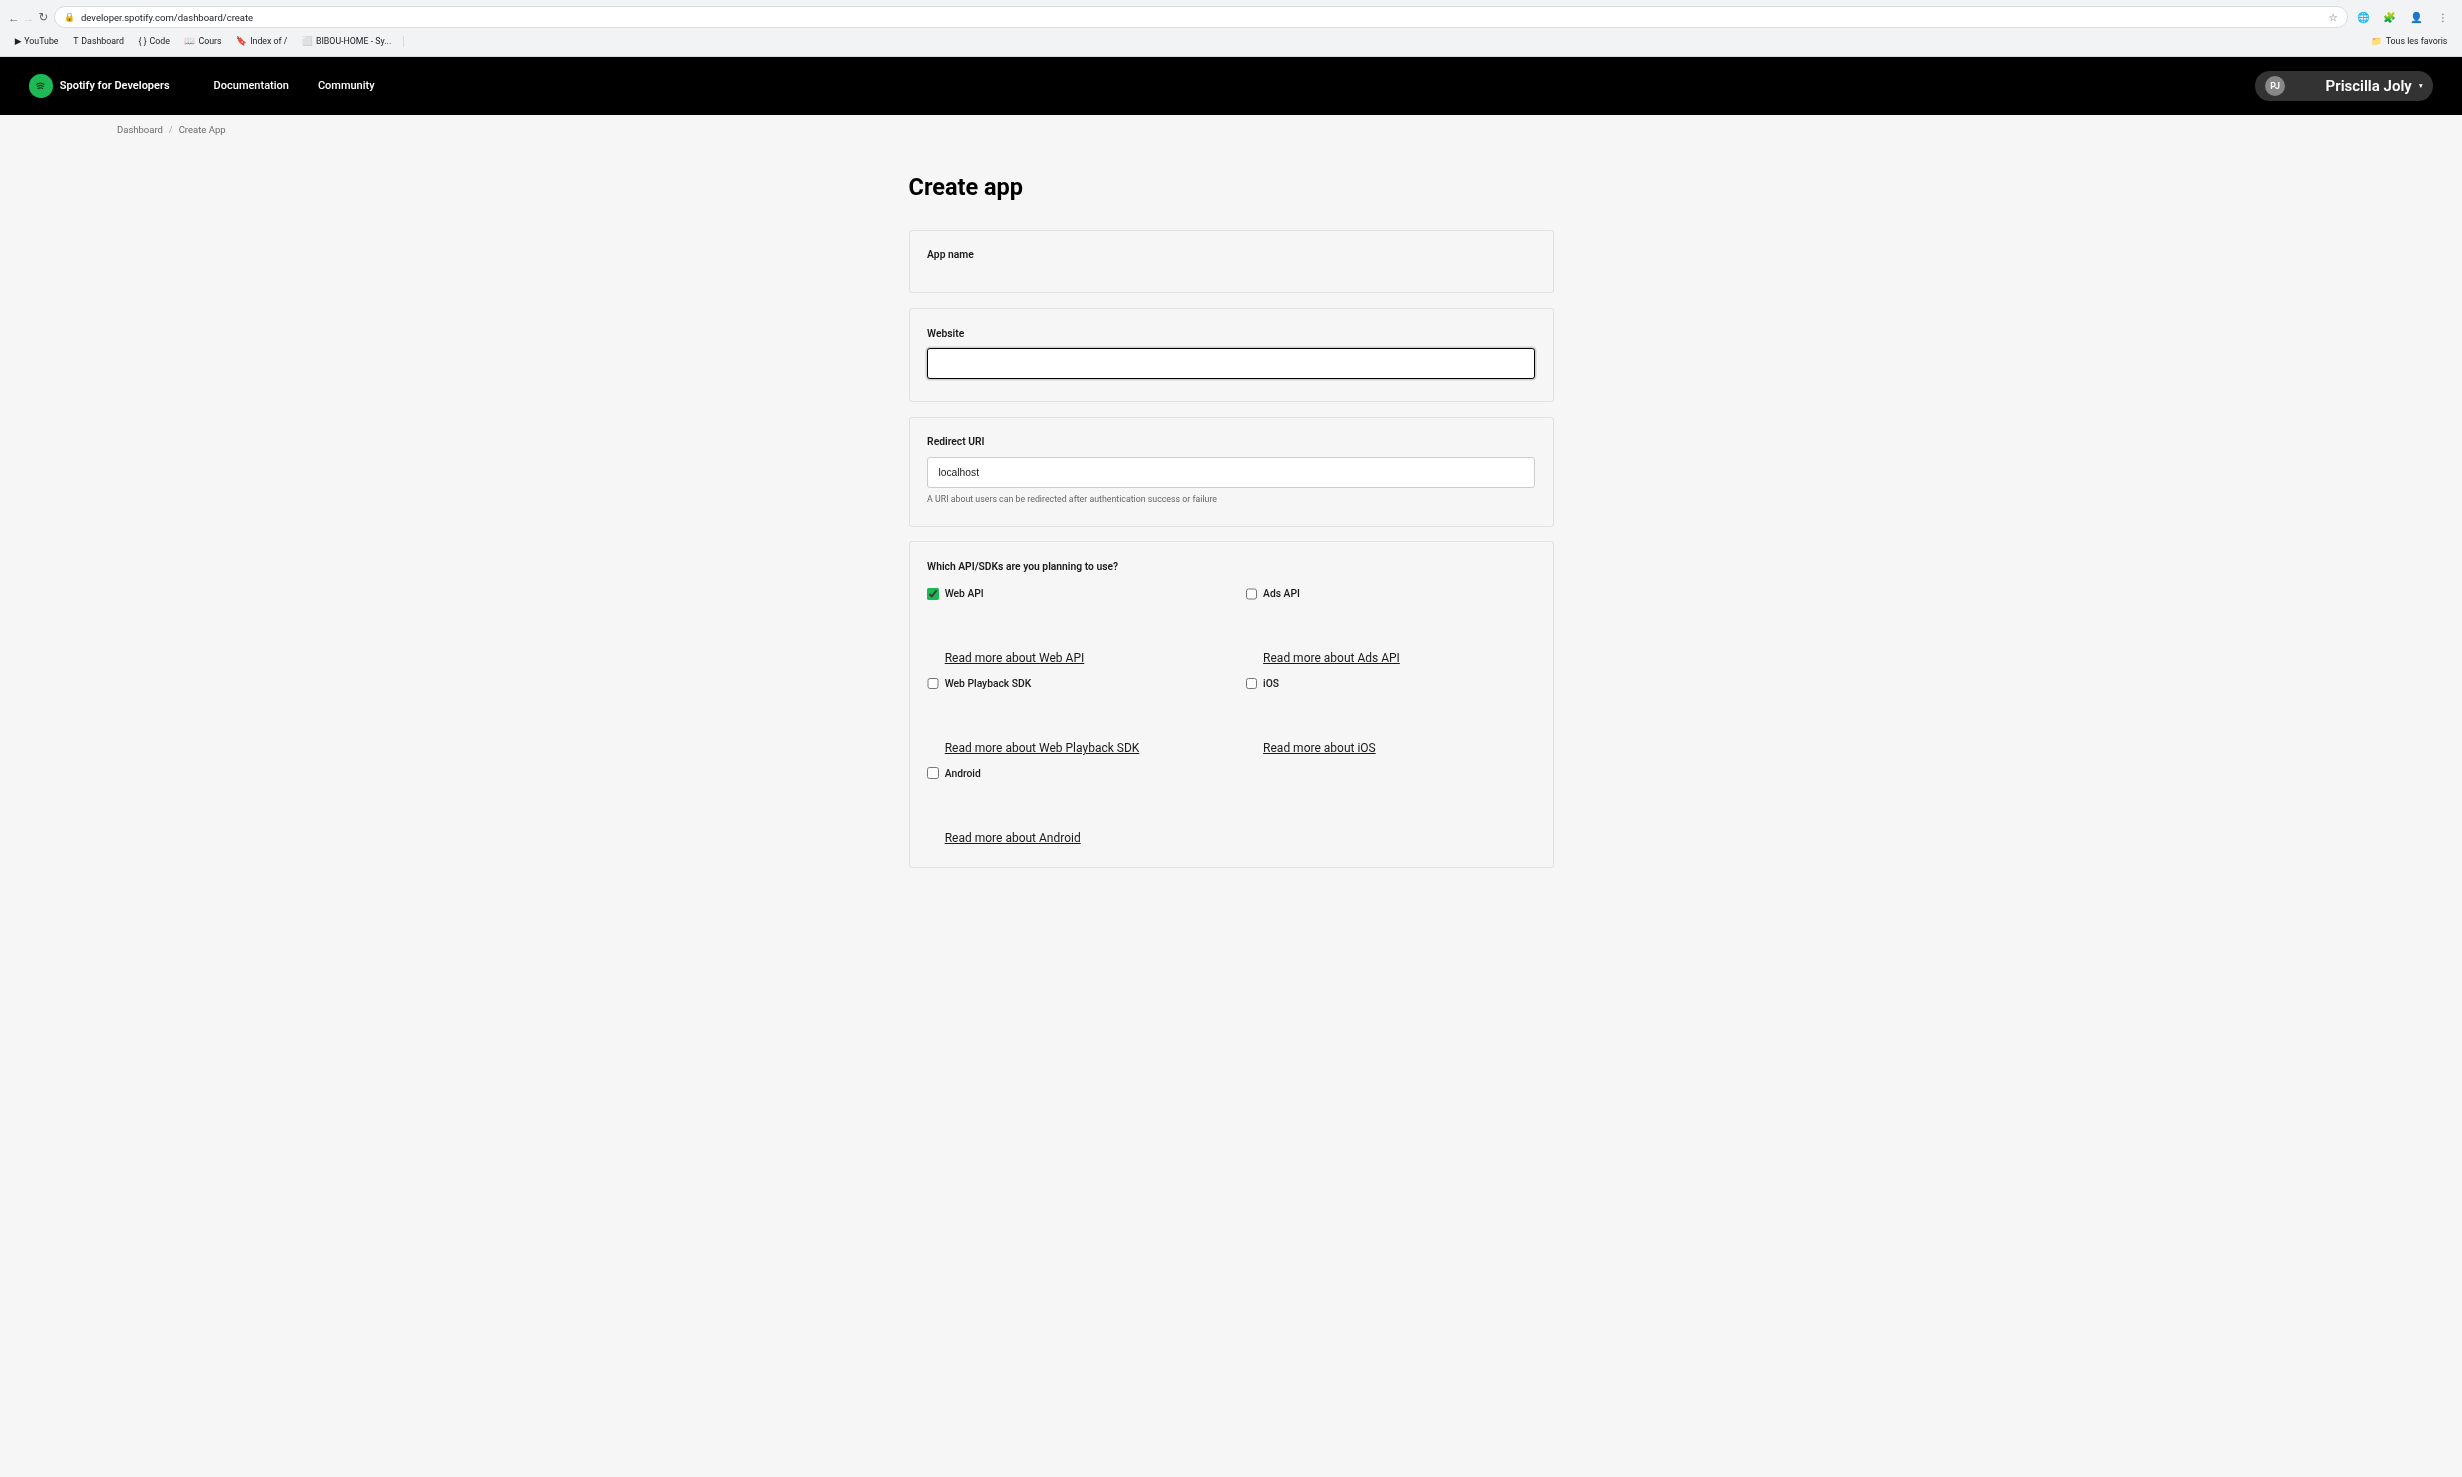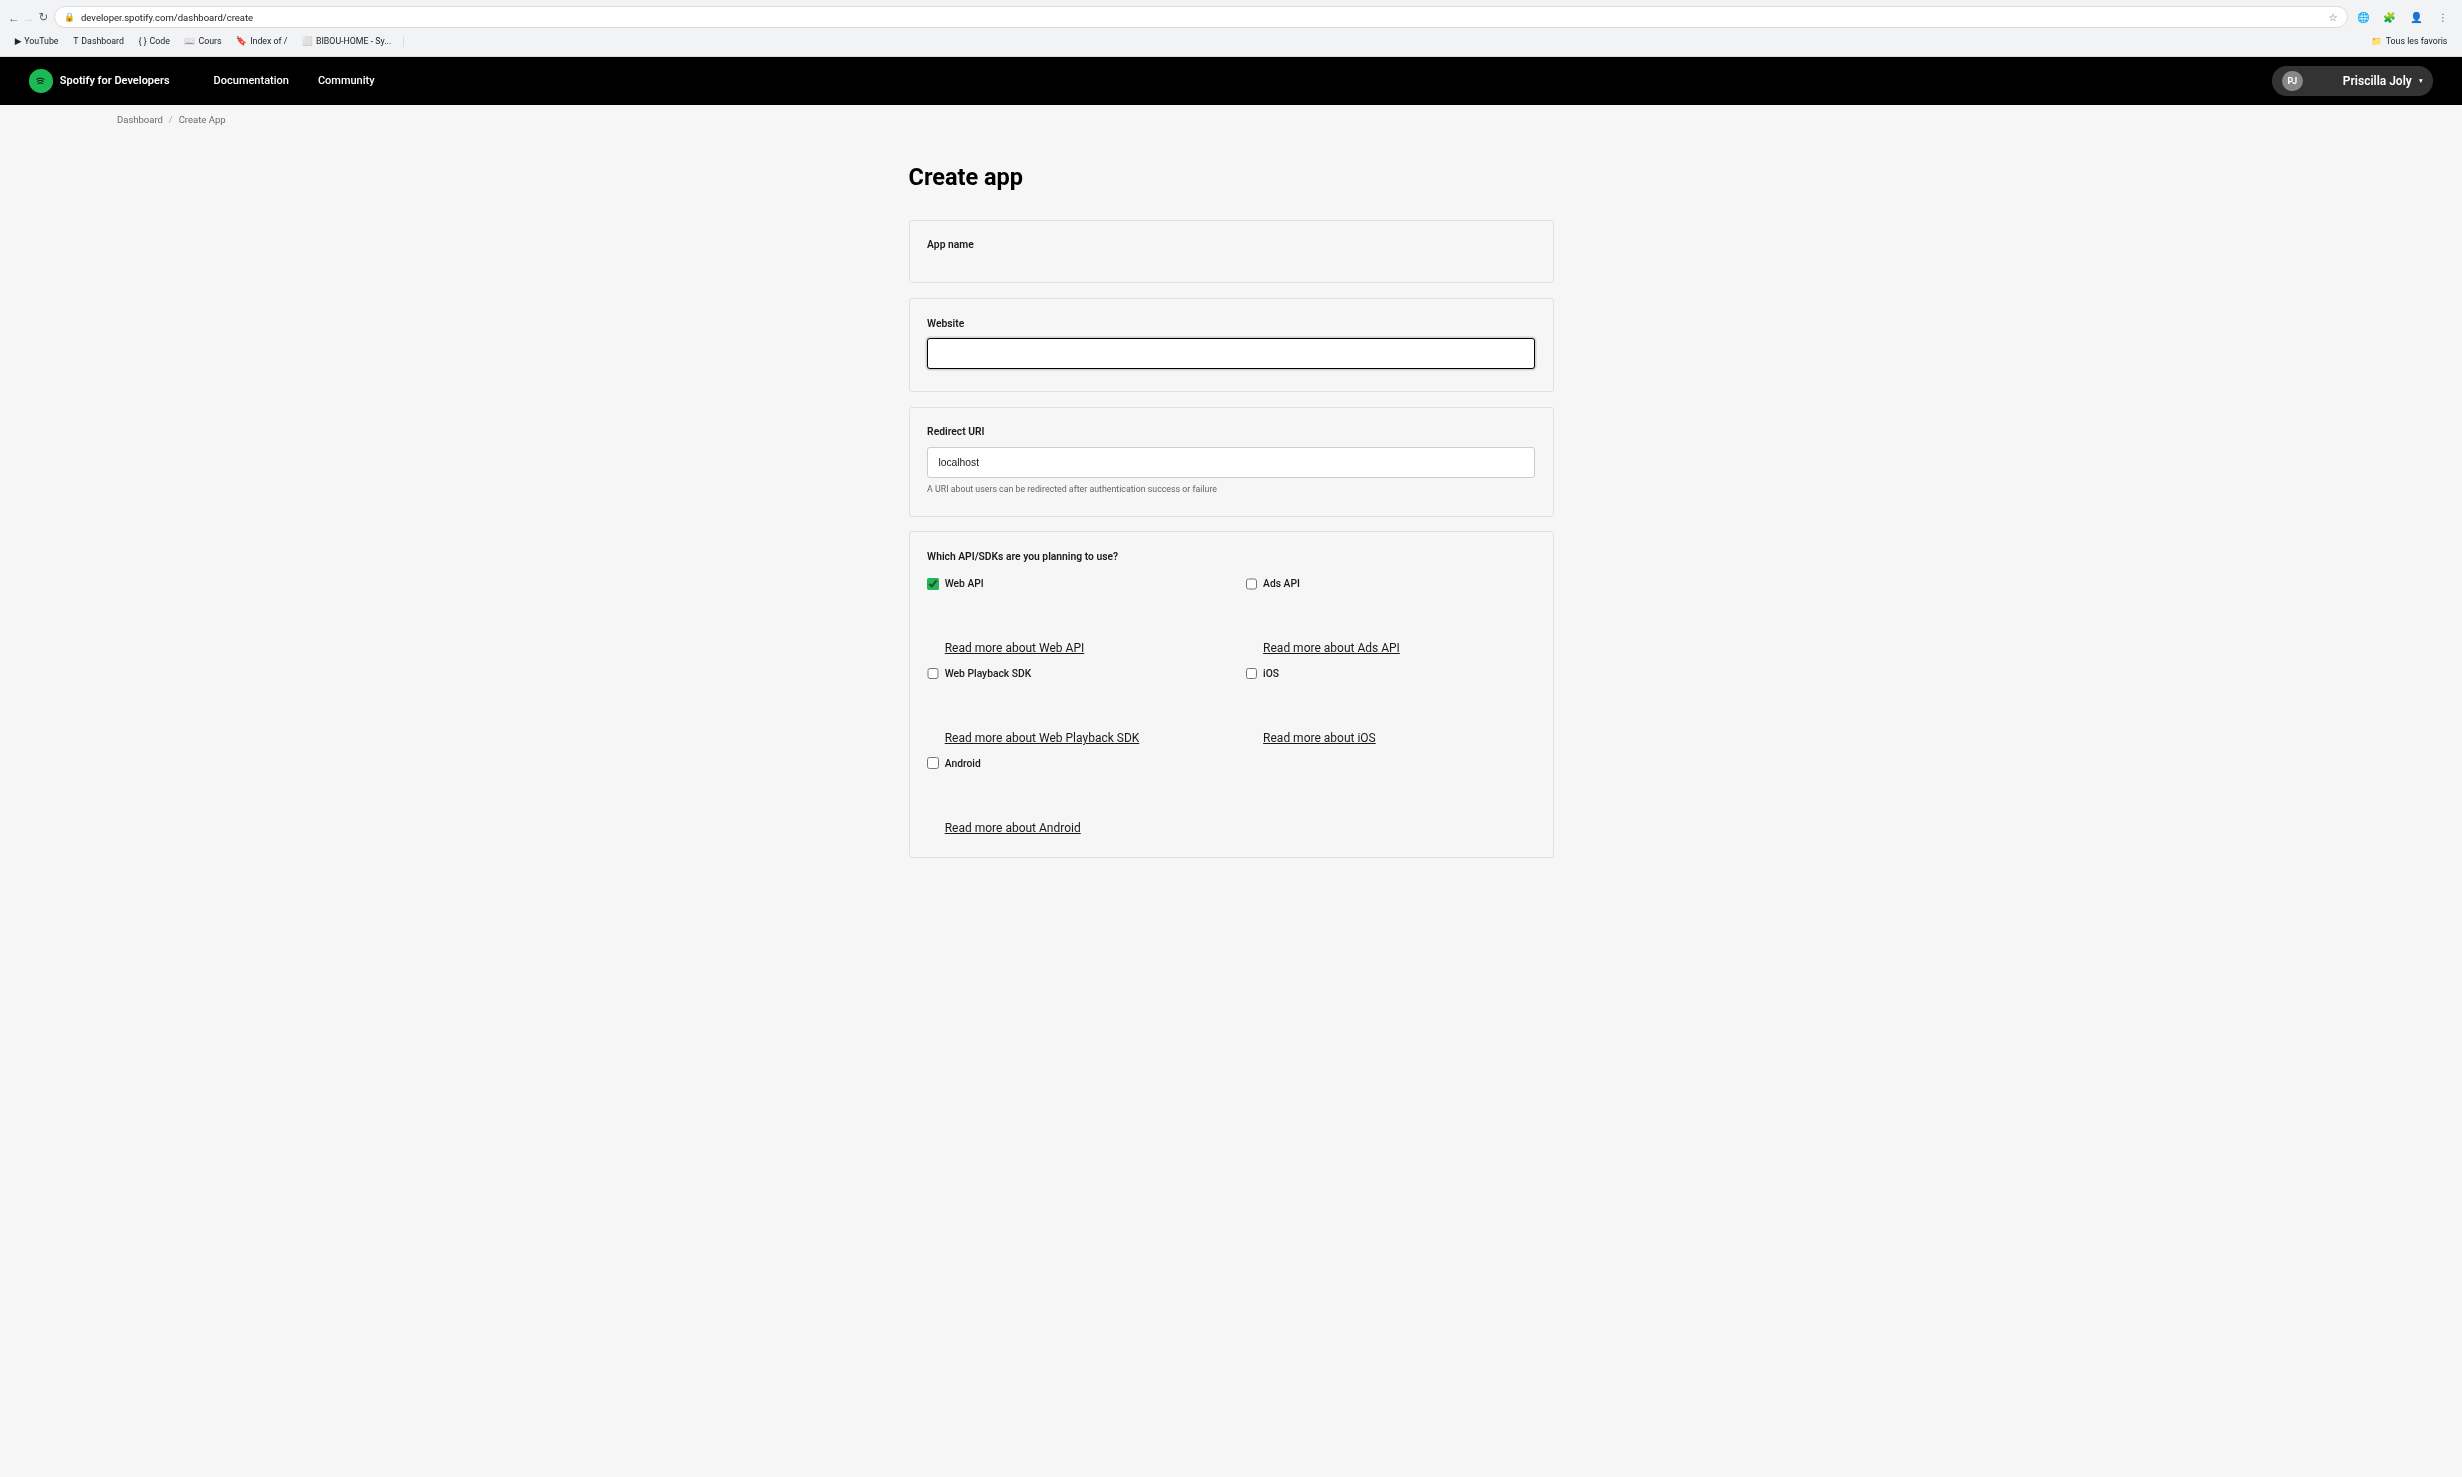--- a/index.html
+++ b/index.html
@@ -136,21 +136,21 @@
       color: #202124;
       padding: 2.2px 5.9px;
     }
 
     
     .spotify-header {
       background: #000000;
       padding: 0 29px;
       display: flex;
       align-items: center;
-      height: 48px;
+      height: 58px;
     }
 
     .spotify-logo {
       display: flex;
       align-items: center;
       gap: 7.3px;
       color: white;
       text-decoration: none;
       margin-right: 44px;
     }
@@ -205,21 +205,21 @@
       background: #888;
       display: flex;
       align-items: center;
       justify-content: center;
       color: white;
       font-size: 8.8px;
       font-weight: bold;
     }
 
     .user-name {
-      font-size: 12px;
+      font-size: 15px;
       font-weight: 600;
       padding-left: 33px;
     }
 
     .chevron-down {
       font-size: 7.3px;
     }
 
     
     .breadcrumb-bar {

